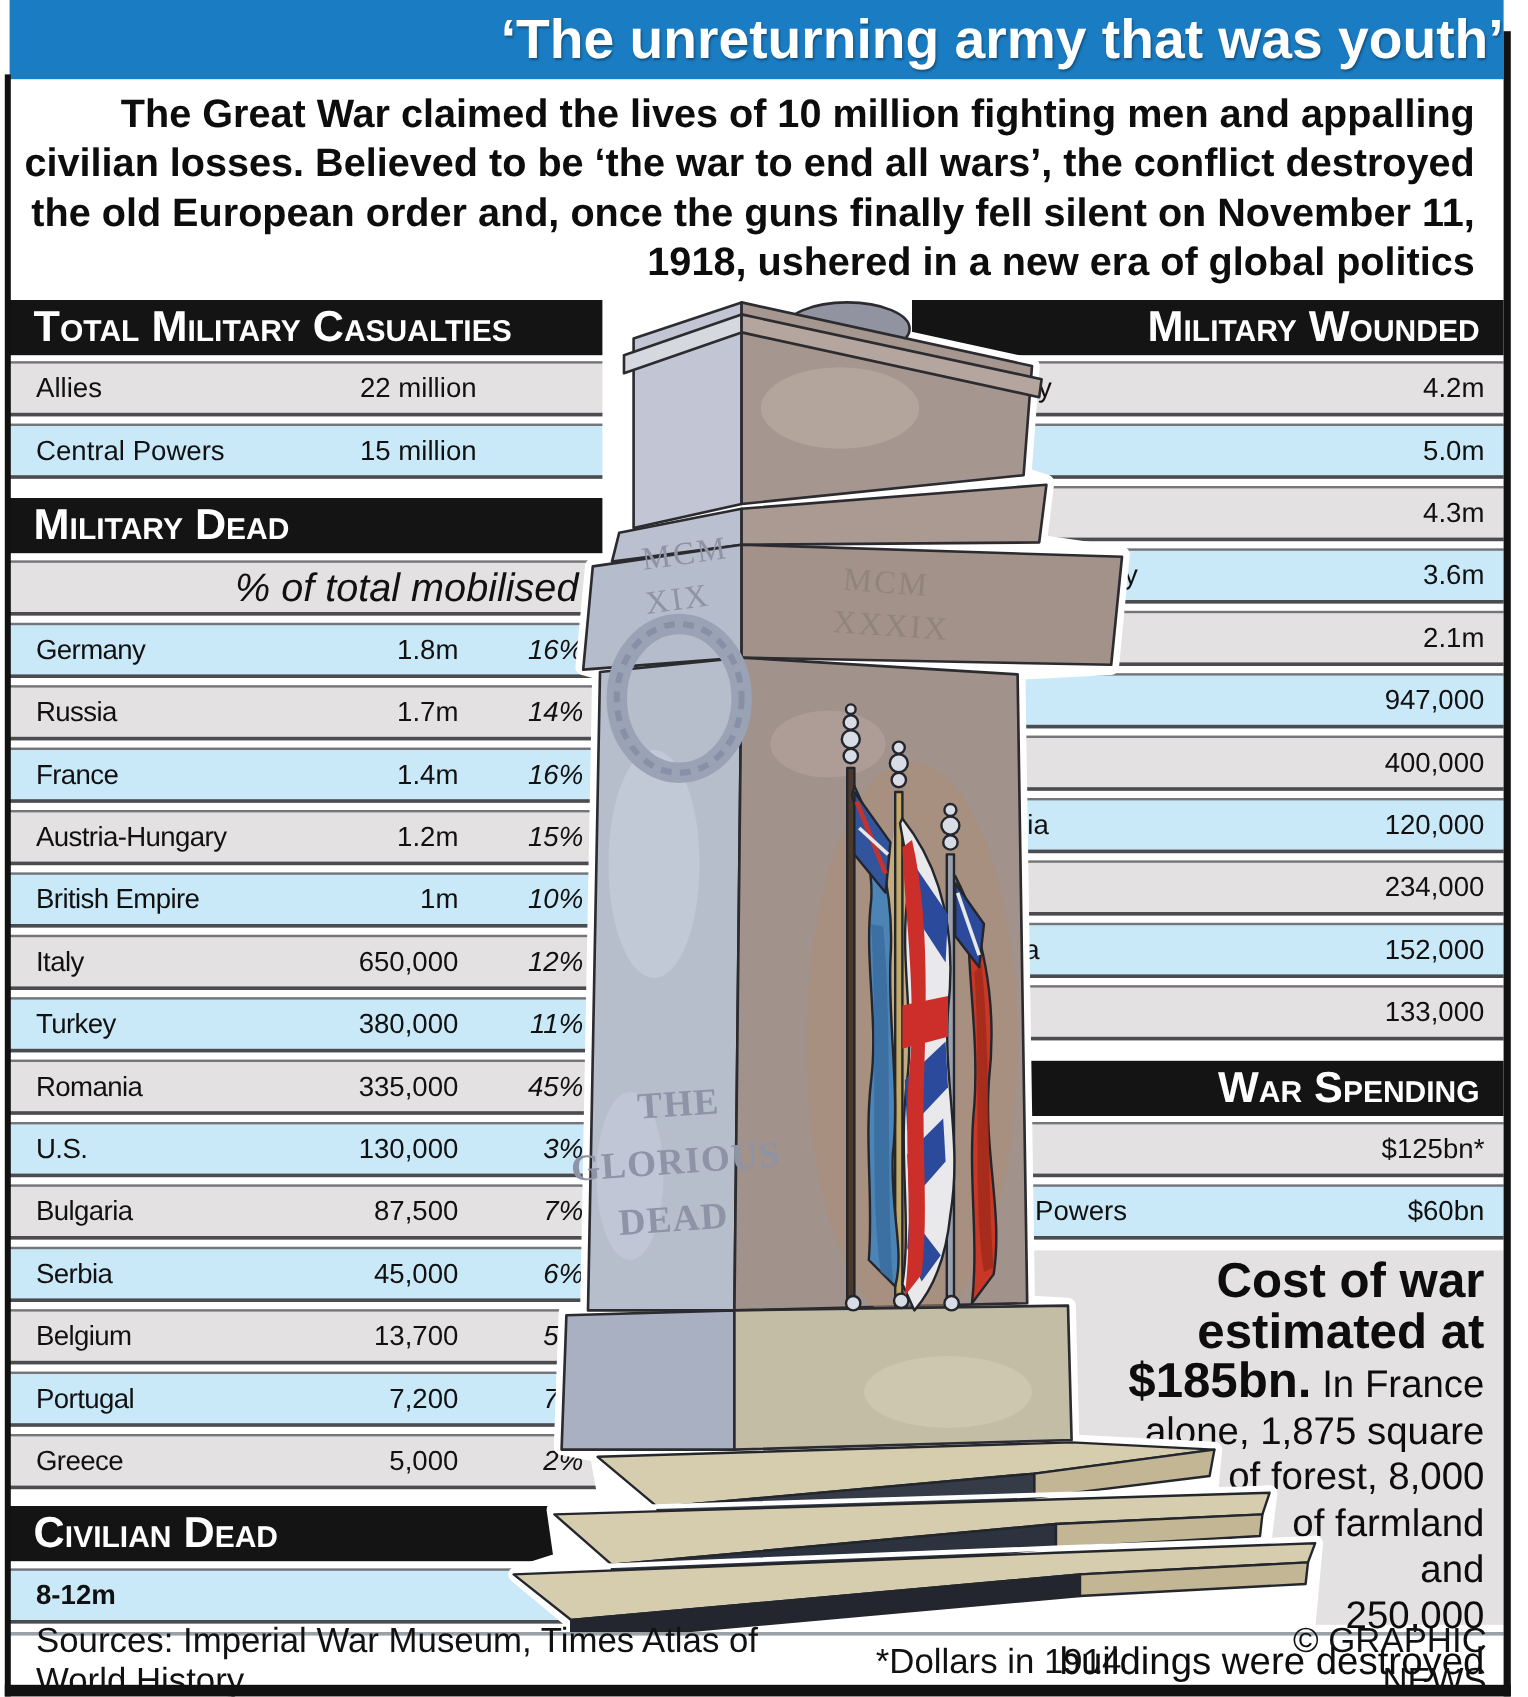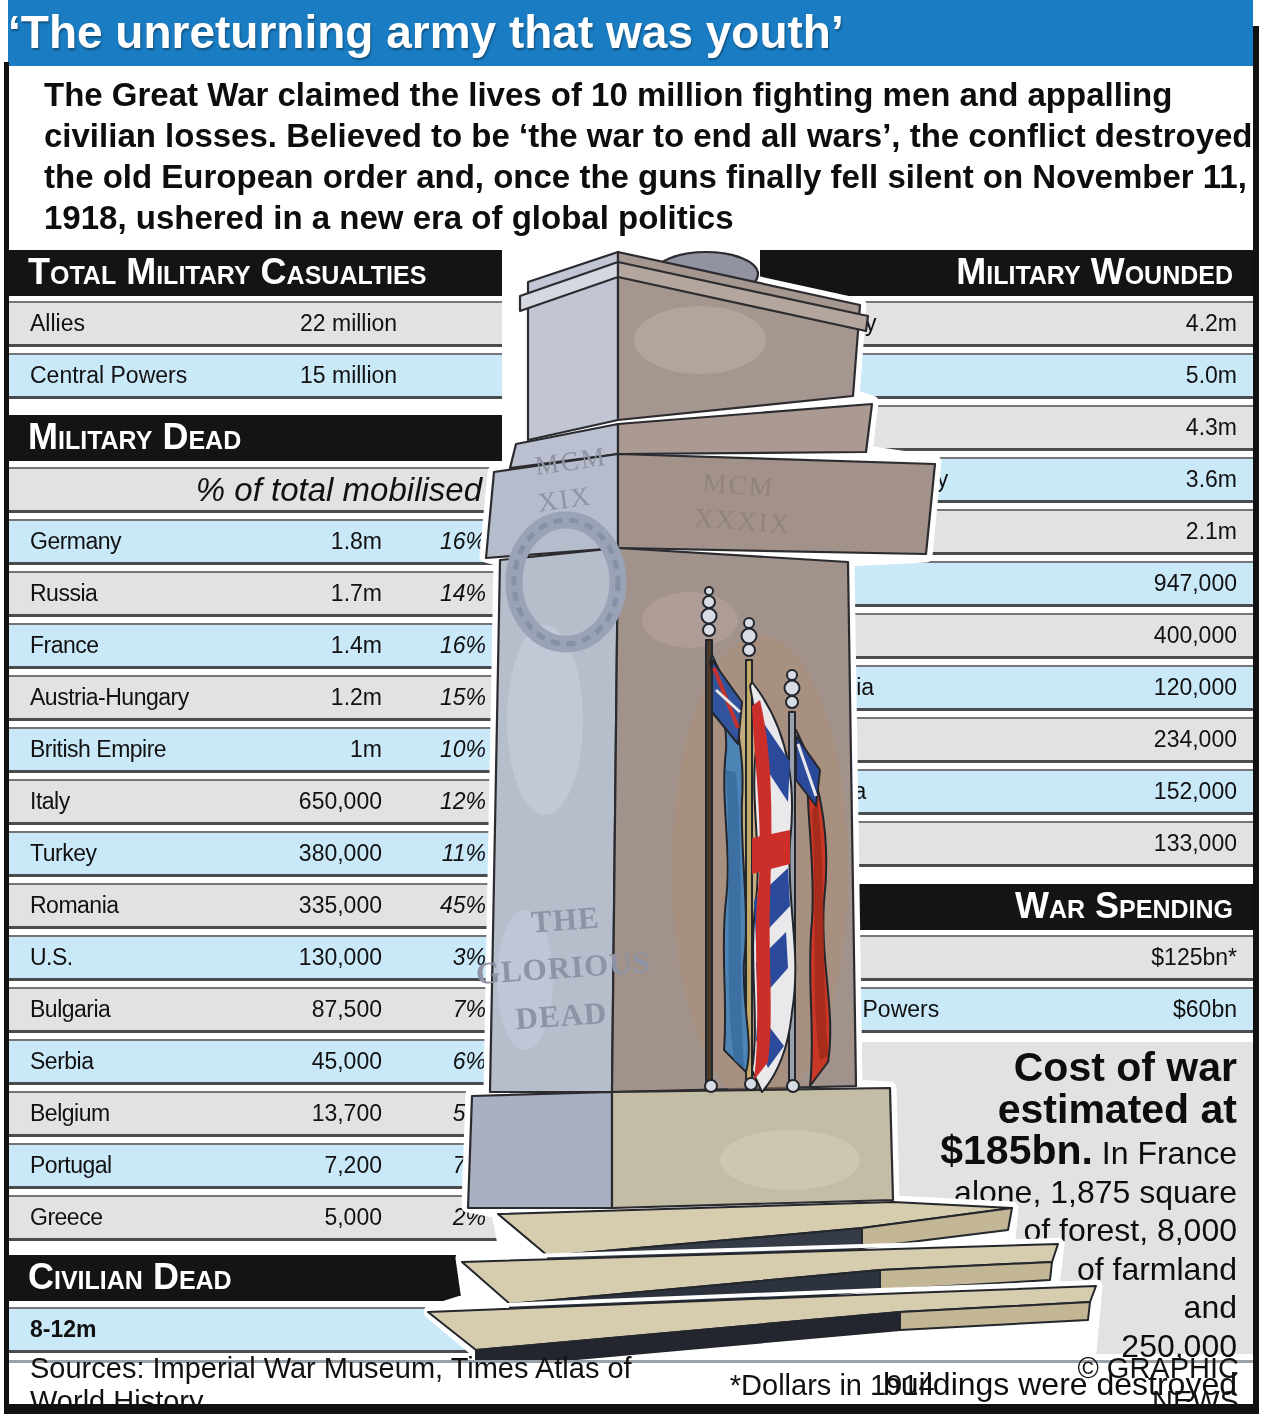--- a/index.html
+++ b/index.html
@@ -4,24 +4,24 @@
 <style>
   html,body{margin:0;padding:0;background:#ffffff;}
   #page{position:relative;width:1273px;height:1414px;background:#ffffff;overflow:hidden;
         font-family:"Liberation Sans","DejaVu Sans",sans-serif;color:#111;}
   
   .frame-left{position:absolute;left:4px;top:62px;width:5px;height:1352px;background:#111;}
   .frame-right{position:absolute;left:1253px;top:26px;width:6px;height:1388px;background:#111;}
   .bottom-bar{position:absolute;left:4px;top:1404px;width:1255px;height:10px;background:#111;}
   
   .title-bar{position:absolute;left:8px;top:0;width:1245px;height:66px;background:#1a7cc2;
-             color:#fff;font-weight:bold;font-size:46px;line-height:64px;text-align:left;
+             color:#fff;font-weight:bold;font-size:46px;line-height:64px;text-align:right;
              text-shadow:1px 2px 2px rgba(0,0,0,.35);}
-  .intro{position:absolute;left:44px;top:74px;width:1217px;height:168px;font-weight:bold;
-         font-size:33px;line-height:41px;text-align:left;color:#0d0d0d;}
+  .intro{position:absolute;left:12px;top:74px;width:1217px;height:168px;font-weight:bold;
+         font-size:33px;line-height:41px;text-align:right;color:#0d0d0d;}
   
   .bar{position:absolute;height:46px;background:#141414;color:#fff;font-weight:bold;
        font-variant:small-caps;font-size:36px;line-height:44px;padding:0 20px;box-sizing:border-box;}
   .bar.right-align{text-align:right;}
   
   .rows{position:absolute;}
   .row{display:flex;align-items:center;height:46px;border-top:2px solid #76767a;
        border-bottom:3px solid #4c4c50;margin-bottom:6px;box-sizing:border-box;
        padding:0 16px 0 22px;font-size:23px;white-space:nowrap;}
   .row.grey{background:#e3e1e1;}

